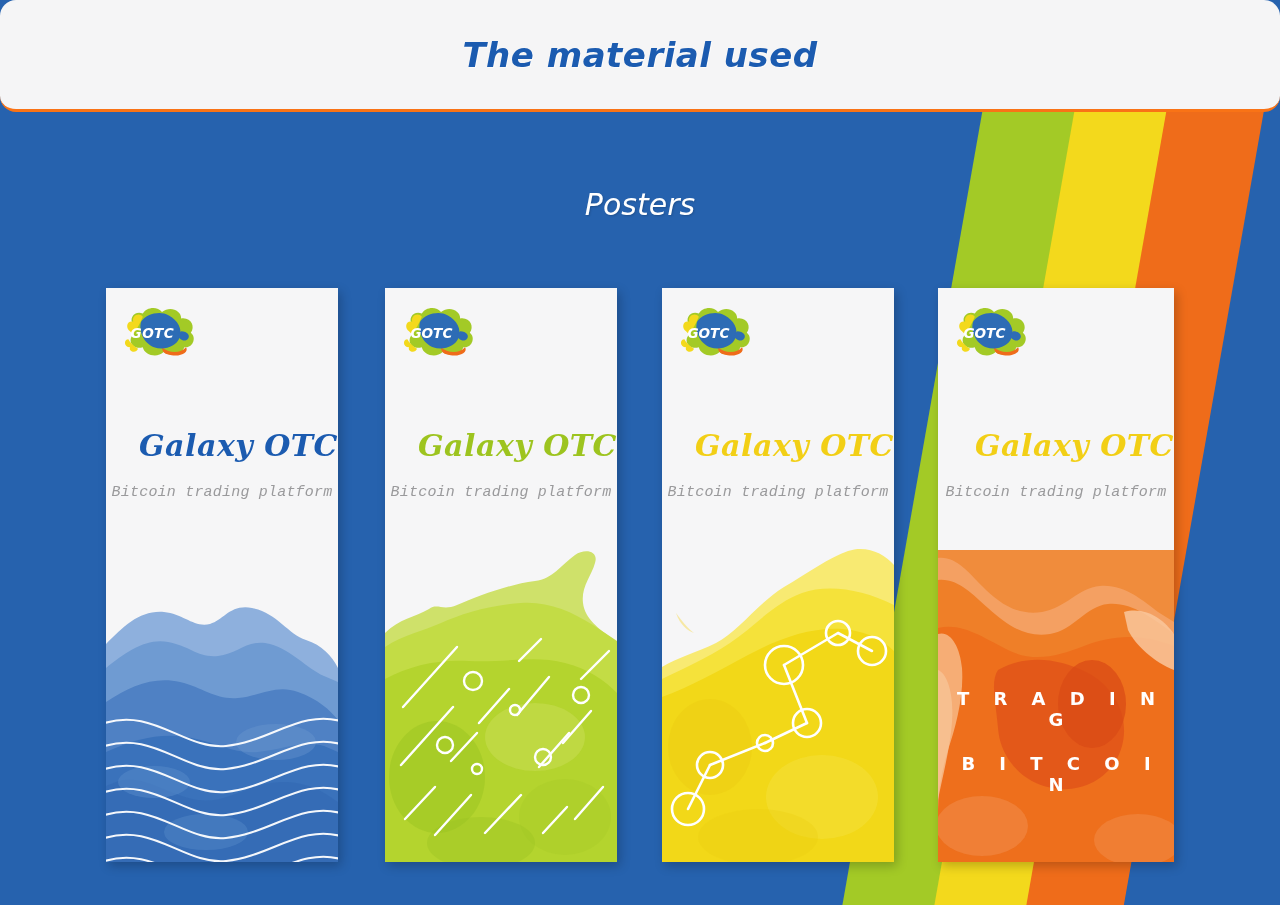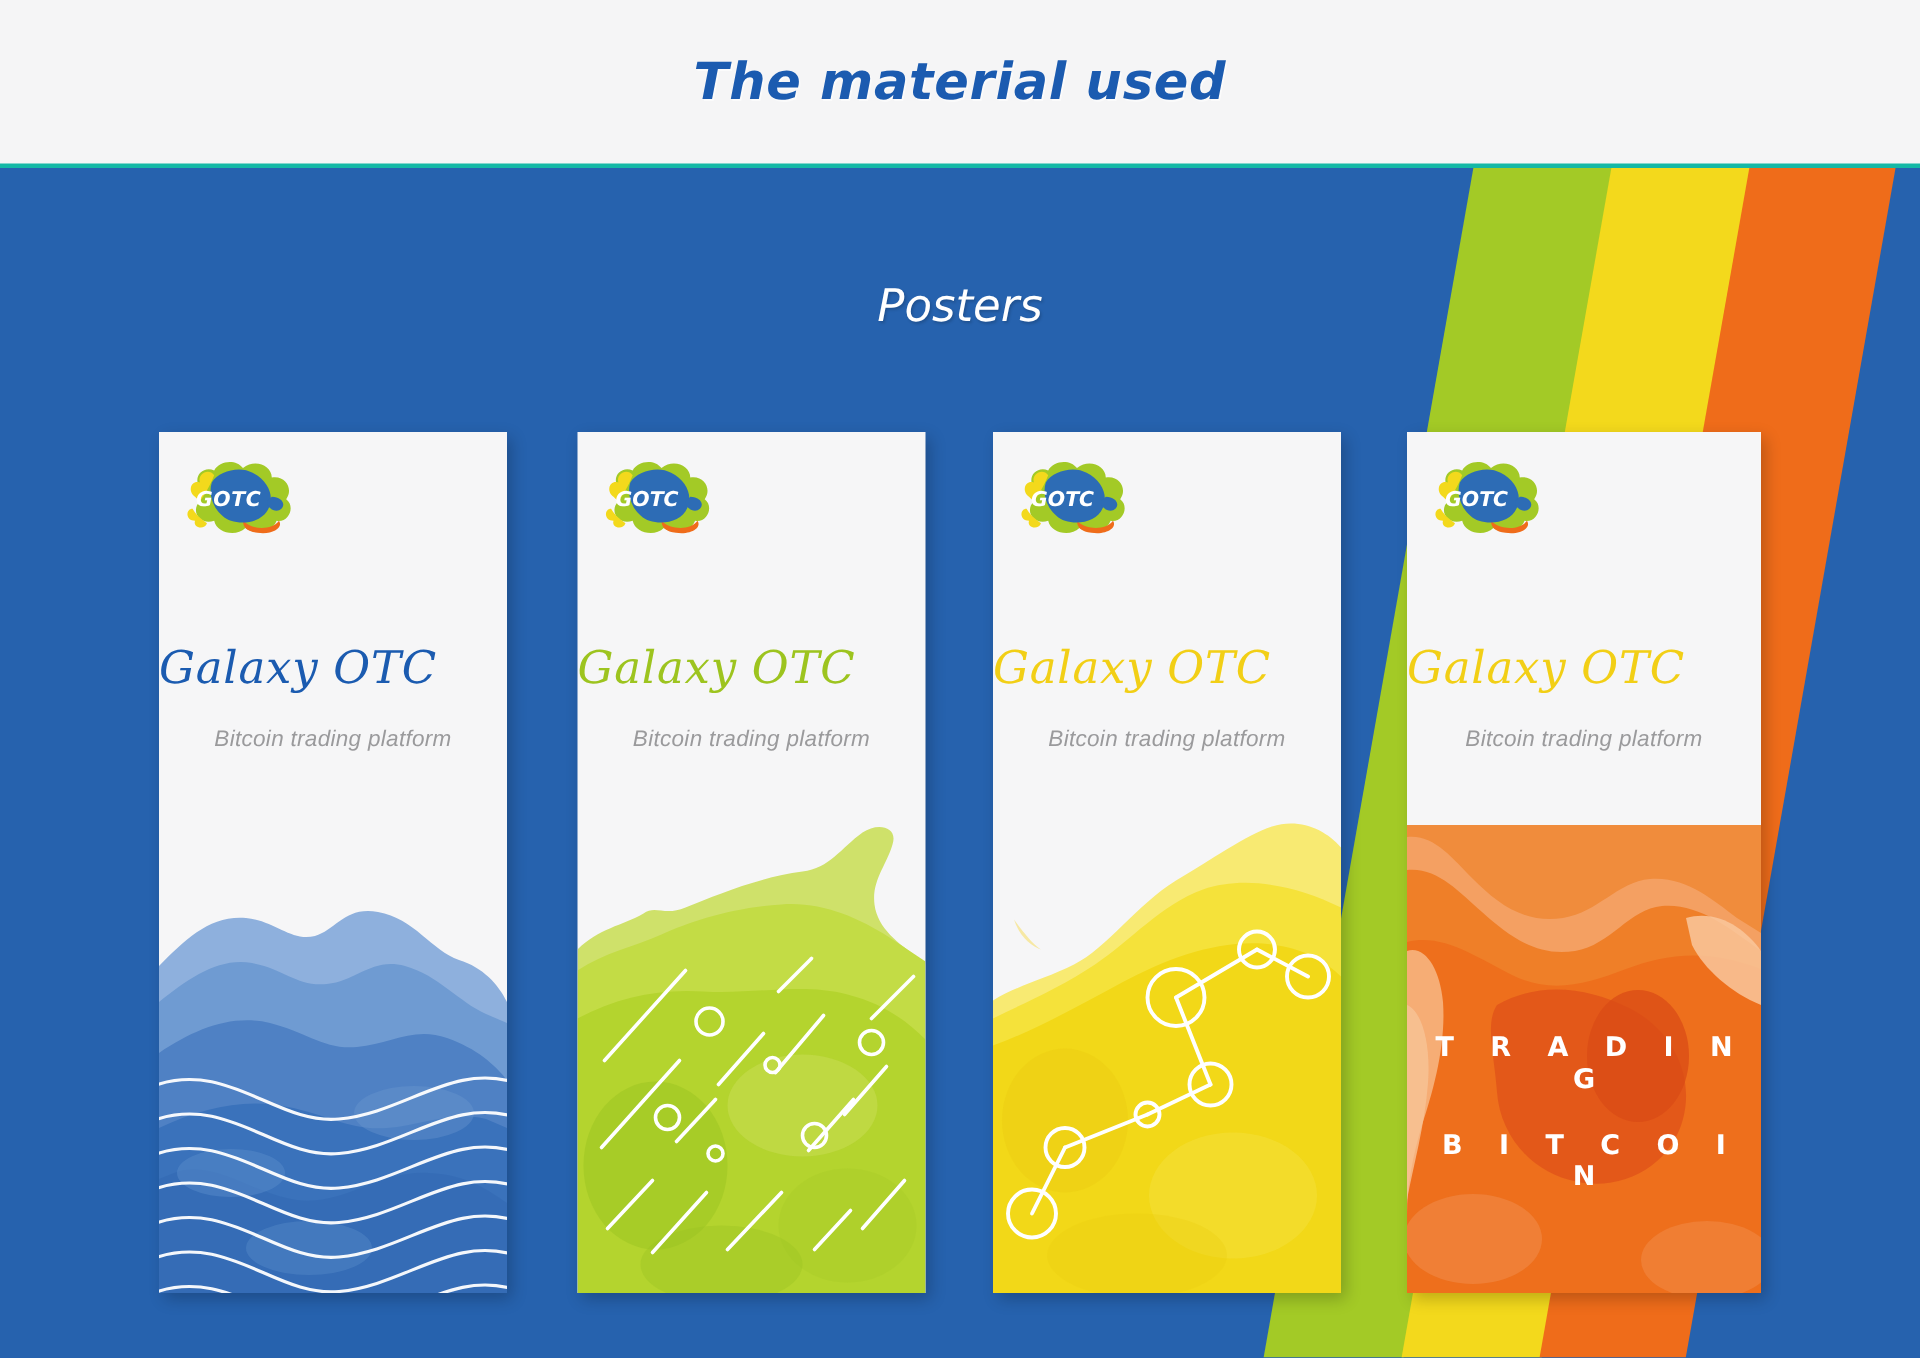--- a/index.html
+++ b/index.html
@@ -8,21 +8,22 @@
     font-family:"Liberation Sans", sans-serif;
     background:#2662ae;
     position:relative;
   }
 
   
   .header{
     position:absolute; left:0; top:0; width:1280px; height:112px;
     background:#f5f5f6;
     display:flex; align-items:center; justify-content:center;
-    border-bottom:3px solid #14b8a6;
+    border-bottom:3px solid #f97316;
+    border-radius:16px;
   }
   .header-title{
     font-family:"DejaVu Sans", sans-serif;
     font-weight:bold; font-style:italic;
     font-size:34px; color:#1b5bb0; letter-spacing:.5px;
     text-shadow:1px 1px 0 rgba(255,255,255,.6);
   }
 
   
   .stage{
@@ -58,28 +59,28 @@
   .poster.p2{ left:385px; }
   .poster.p3{ left:662px; }
   .poster.p4{ left:938px; width:236px; }
 
   
   .logo{ position:absolute; left:16px; top:16px; width:80px; height:56px; }
   .logo svg{ width:100%; height:100%; display:block; }
 
   
   .brand{
-    position:absolute; left:0; top:140px; width:100%; text-align:left;
+    position:absolute; left:0; top:140px; width:100%; text-align:right;
     font-family:"DejaVu Serif", serif;
-    font-style:italic; font-weight:normal; font-size:30px;
+    font-style:italic; font-weight:bold; font-size:30px;
     letter-spacing:.5px;
   }
   .tagline{
     position:absolute; left:0; top:196px; width:100%; text-align:center;
-    font-family:Liberation Sans, sans-serif;
+    font-family:Liberation Mono, monospace;
     font-style:italic; font-size:15px; color:#9a9a9c; letter-spacing:.2px;
   }
 
   
   .art{ position:absolute; left:0; bottom:0; width:100%; height:280px; }
   .art svg{ width:100%; height:100%; display:block; }
 
   
   .bigwords{
     position:absolute; left:0; bottom:44px; width:100%;

